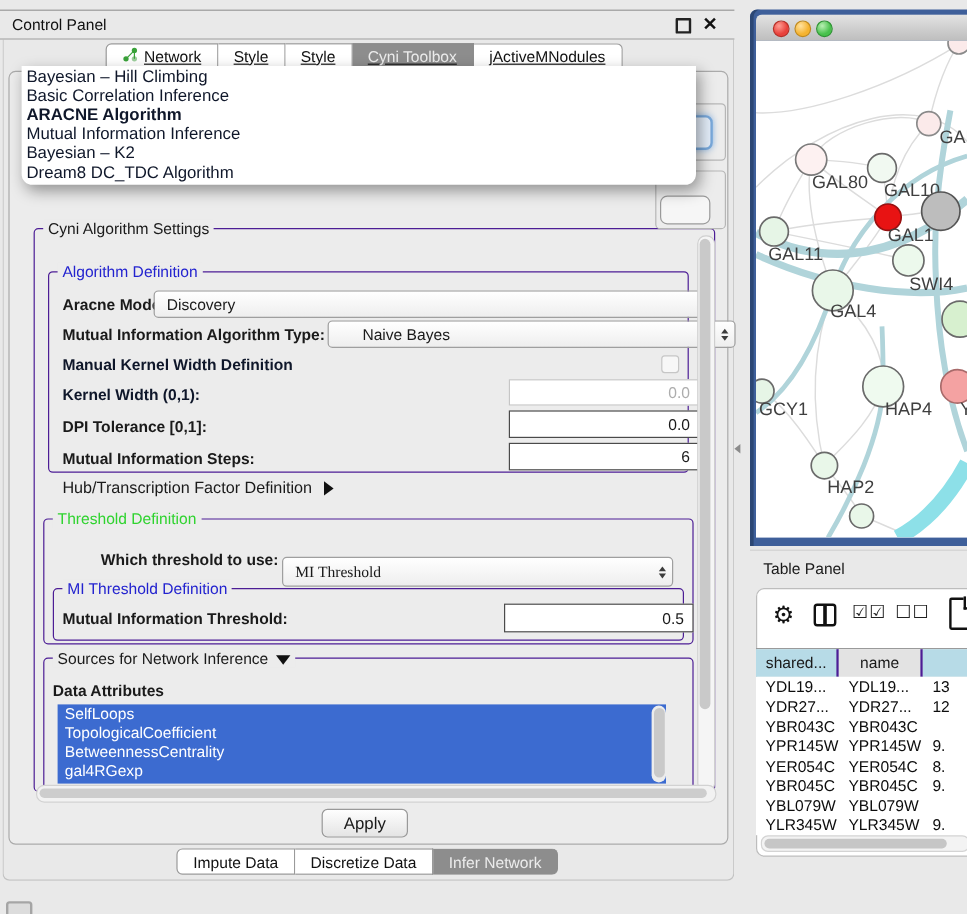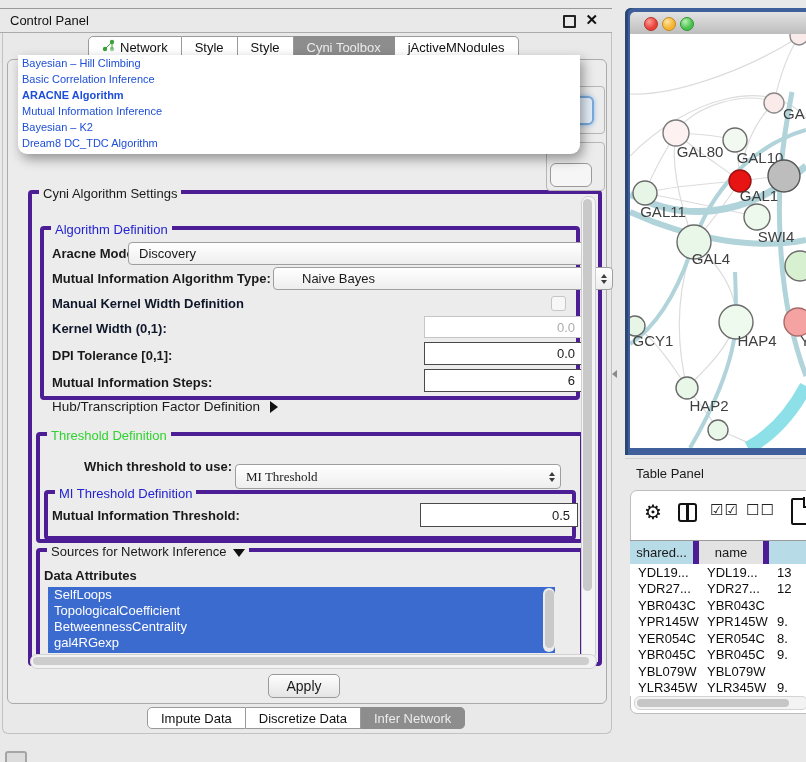--- a/index.html
+++ b/index.html
@@ -26,31 +26,31 @@
   .bottombar .tab:last-child{border-radius:0 5px 5px 0;}
   .net-glyph{margin-right:5px;display:inline-block;}
 
   .main-panel{position:absolute;left:7px;top:59px;width:598px;height:643px;background:#ececec;
               border:1px solid #ababab;border-radius:6px;z-index:2;}
 
   
   #popup{position:absolute;left:18px;top:55px;width:562px;background:#fff;z-index:40;
          box-shadow:3px 5px 12px rgba(0,0,0,.38);border-radius:0 0 9px 9px;padding-bottom:3px;}
   .popup-placeholder{color:#b6b6b6;text-align:center;font-size:14px;height:23px;line-height:23px;}
-  .popup-item{height:16px;line-height:16px;padding-left:4px;font-size:11px;color:#1d4ed8;}
+  .popup-item{height:16px;line-height:16px;padding-left:4px;font-size:14px;color:#0f172a;}
   .popup-item.bold{font-weight:bold;}
 
   
   .frag-box{position:absolute;border:1px solid #b6b6b6;border-radius:4px;background:#ececec;z-index:5;}
   .frag-combo{position:absolute;border:2px solid #79a9dc;border-radius:6px;background:#e4eefa;
               box-shadow:0 0 5px #8fb9e6;z-index:6;}
   .frag-field{position:absolute;border:1px solid #9a9a9a;border-radius:6px;background:#f6f6f6;z-index:6;}
 
   
-  .group{position:absolute;border:4px solid #4c1d95;border-radius:4px;z-index:3;}
+  .group{position:absolute;border:1px solid #4c1d95;border-radius:4px;z-index:3;}
   .legend{position:absolute;top:-8px;left:7px;background:#ececec;padding:0 4px;font-size:13px;white-space:nowrap;}
   .legend.blue{color:#2323cf;}
   .legend.green{color:#2fd32f;}
 
   .lbl{position:absolute;font-weight:bold;font-size:13px;white-space:nowrap;z-index:4;}
   .lbl.gray{color:#0f172a;}
   .lbl.plain{font-weight:normal;font-size:13.5px;}
 
   .combo{position:absolute;background:linear-gradient(#ffffff,#eeeeee);border:1px solid #9f9f9f;
          border-radius:4px;display:flex;align-items:center;padding:0 18px 0 10px;font-size:13px;z-index:4;}
@@ -113,21 +113,21 @@
   .icon-gear{position:absolute;left:14px;top:2px;font-size:20px;color:#111;}
   .icon-split{position:absolute;left:48px;top:5px;width:15px;height:15px;border:2.5px solid #111;border-radius:3px;}
   .icon-split:after{content:"";position:absolute;left:6px;top:0;width:2.5px;height:15px;background:#111;}
   .icon-checks{position:absolute;left:80px;top:3px;font-size:15px;letter-spacing:1px;color:#222;}
   .icon-unchecks{position:absolute;left:116px;top:3px;font-size:15px;letter-spacing:1px;color:#222;}
   .icon-file{position:absolute;left:161px;top:0px;width:18px;height:23px;border:2.5px solid #111;background:#fff;border-radius:2px;}
   .icon-file:after{content:"";position:absolute;right:-3px;top:-3px;width:9px;height:9px;background:#fff;
                    border-left:2.5px solid #111;border-bottom:2.5px solid #111;transform:rotate(0deg);}
   .tp-header{position:absolute;left:630px;top:540px;width:250px;height:23px;display:flex;z-index:3;
              border-top:1px solid #9a9a9a;border-bottom:1px solid #8a8a8a;}
-  .th{display:flex;align-items:center;justify-content:center;font-size:13px;border-right:6px solid #4c1d95;box-sizing:border-box;}
+  .th{display:flex;align-items:center;justify-content:center;font-size:13px;border-right:2px solid #4c1d95;box-sizing:border-box;}
   .th.sel{background:#b7dbe7;}
   .th.norm{background:#e3e3e3;}
   #tp-body{position:absolute;left:630px;top:564px;width:250px;height:132px;overflow:hidden;z-index:3;background:#fff;}
   .tr{display:flex;height:16.5px;align-items:center;font-size:13px;color:#0d0d0d;}
   .td{padding-left:8px;box-sizing:border-box;overflow:hidden;white-space:nowrap;}
   .tp-hsb{position:absolute;left:634px;top:696px;width:172px;height:12px;background:#f3f3f3;border:1px solid #d4d4d4;
           border-radius:6px;z-index:4;}
   .tp-hsb .thumb{position:absolute;left:2px;top:1.5px;width:152px;height:8px;background:#c6c6c6;border-radius:4px;}
 </style>
 </head>
@@ -136,21 +136,21 @@
 <div id="app">
 
   <div class="cp-frame"></div>
 
   <div class="cp-titlebar">
     <span class="cp-title">Control Panel</span>
     <span class="win-float"></span>
     <span class="win-close">✕</span>
   </div>
 
-  <div class="tabbar" style="left:88px;top:36px;z-index:4;">
+  <div class="tabbar" style="left:88px;top:36px;z-index:4;text-decoration:underline;">
     <div class="tab">
       <span class="net-glyph">
         <svg width="13" height="13">
             <circle cx="3" cy="10" r="2.2" fill="#3aa23a"></circle>
             <circle cx="10" cy="3" r="2.2" fill="#3aa23a"></circle>
             <circle cx="10" cy="10" r="2.2" fill="#9dcf9d"></circle>
             <path d="M3,10 L10,3 M10,3 L10,10" stroke="#3aa23a" stroke-width="1"></path>
           </svg>
       </span>
       <span>Network</span>

